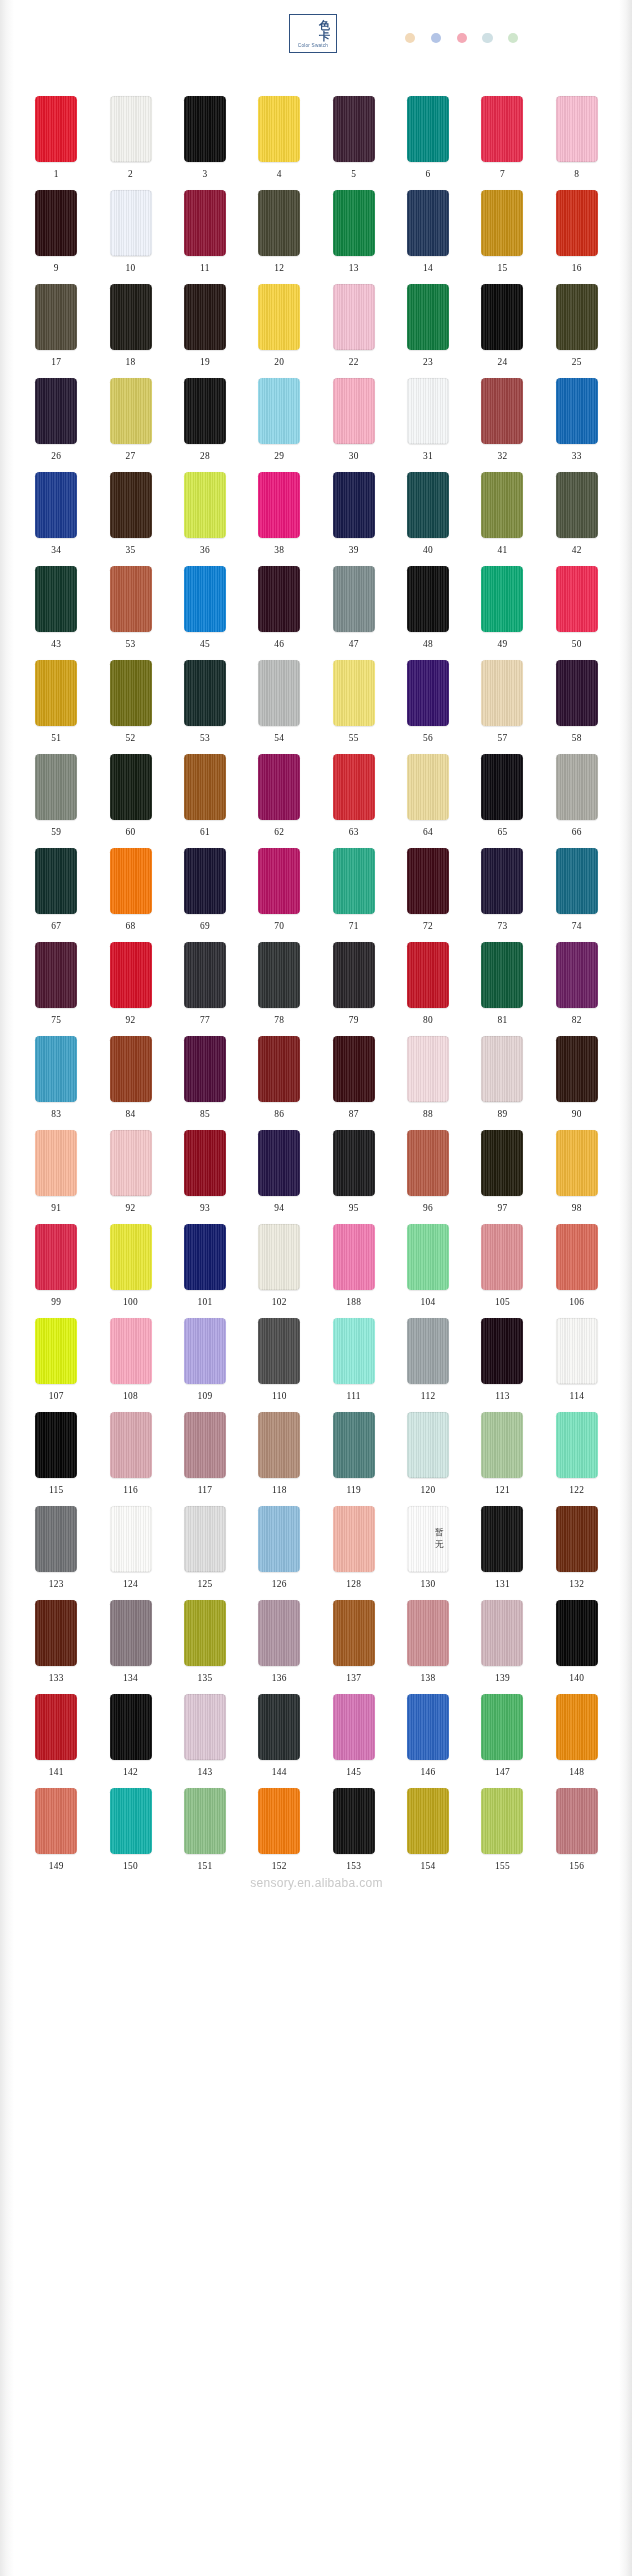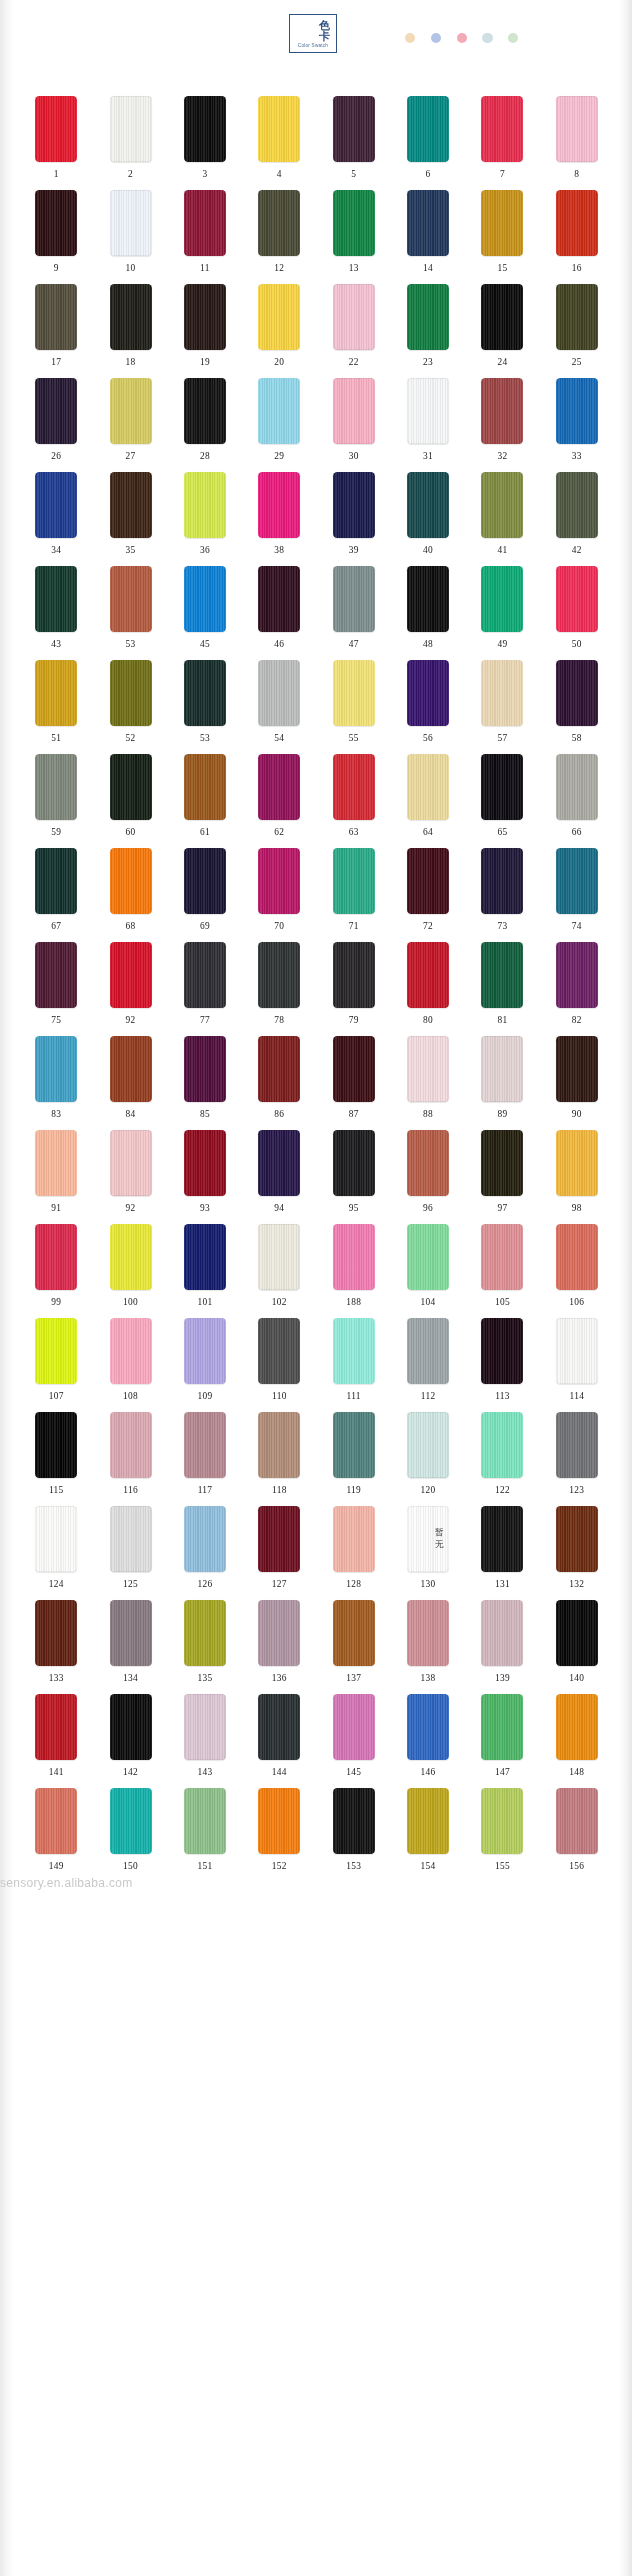--- a/index.html
+++ b/index.html
@@ -148,20 +148,21 @@
     font-size: 9.4px;
     color: #1b1b1b;
     line-height: 1;
     letter-spacing: 0.3px;
   }
 
   
   .footer {
     position: relative;
     z-index: 2;
+    text-align: center;
     padding: 5.2px 0 22px 0;
     margin-top: -12px;
   }
   .watermark {
     font-family: "Liberation Sans", sans-serif;
     font-size: 12px;
     color: #c9c9c9;
     letter-spacing: 0.3px;
   }
 </style>
@@ -654,42 +655,42 @@
       </div>
       <div class="cell">
         <div class="swatch" style="background: rgb(78, 127, 124);"></div>
         <div class="label">119</div>
       </div>
       <div class="cell">
         <div class="swatch is-light" style="background: rgb(207, 230, 226);"></div>
         <div class="label">120</div>
       </div>
       <div class="cell">
+        <div class="swatch" style="background: rgb(168, 199, 154);"></div>
+        <div class="label">121</div>
+      </div>
+      <div class="cell">
         <div class="swatch" style="background: rgb(121, 226, 189);"></div>
         <div class="label">122</div>
       </div>
       <div class="cell">
         <div class="swatch" style="background: rgb(110, 112, 115);"></div>
         <div class="label">123</div>
       </div>
       <div class="cell">
         <div class="swatch is-light" style="background: rgb(251, 251, 249);"></div>
         <div class="label">124</div>
       </div>
       <div class="cell">
         <div class="swatch is-light" style="background: rgb(222, 222, 222);"></div>
         <div class="label">125</div>
       </div>
       <div class="cell">
         <div class="swatch" style="background: rgb(143, 189, 220);"></div>
         <div class="label">126</div>
-      </div>
-      <div class="cell">
-        <div class="swatch" style="background: rgb(107, 13, 29);"></div>
-        <div class="label">127</div>
       </div>
       <div class="cell">
         <div class="swatch" style="background: rgb(242, 179, 166);"></div>
         <div class="label">128</div>
       </div>
       <div class="cell">
         <div class="swatch is-light" style="background: rgb(252, 252, 252); padding-left: 28px;">
           <span class="swatch-note">暂无</span>
         </div>
         <div class="label">130</div>

